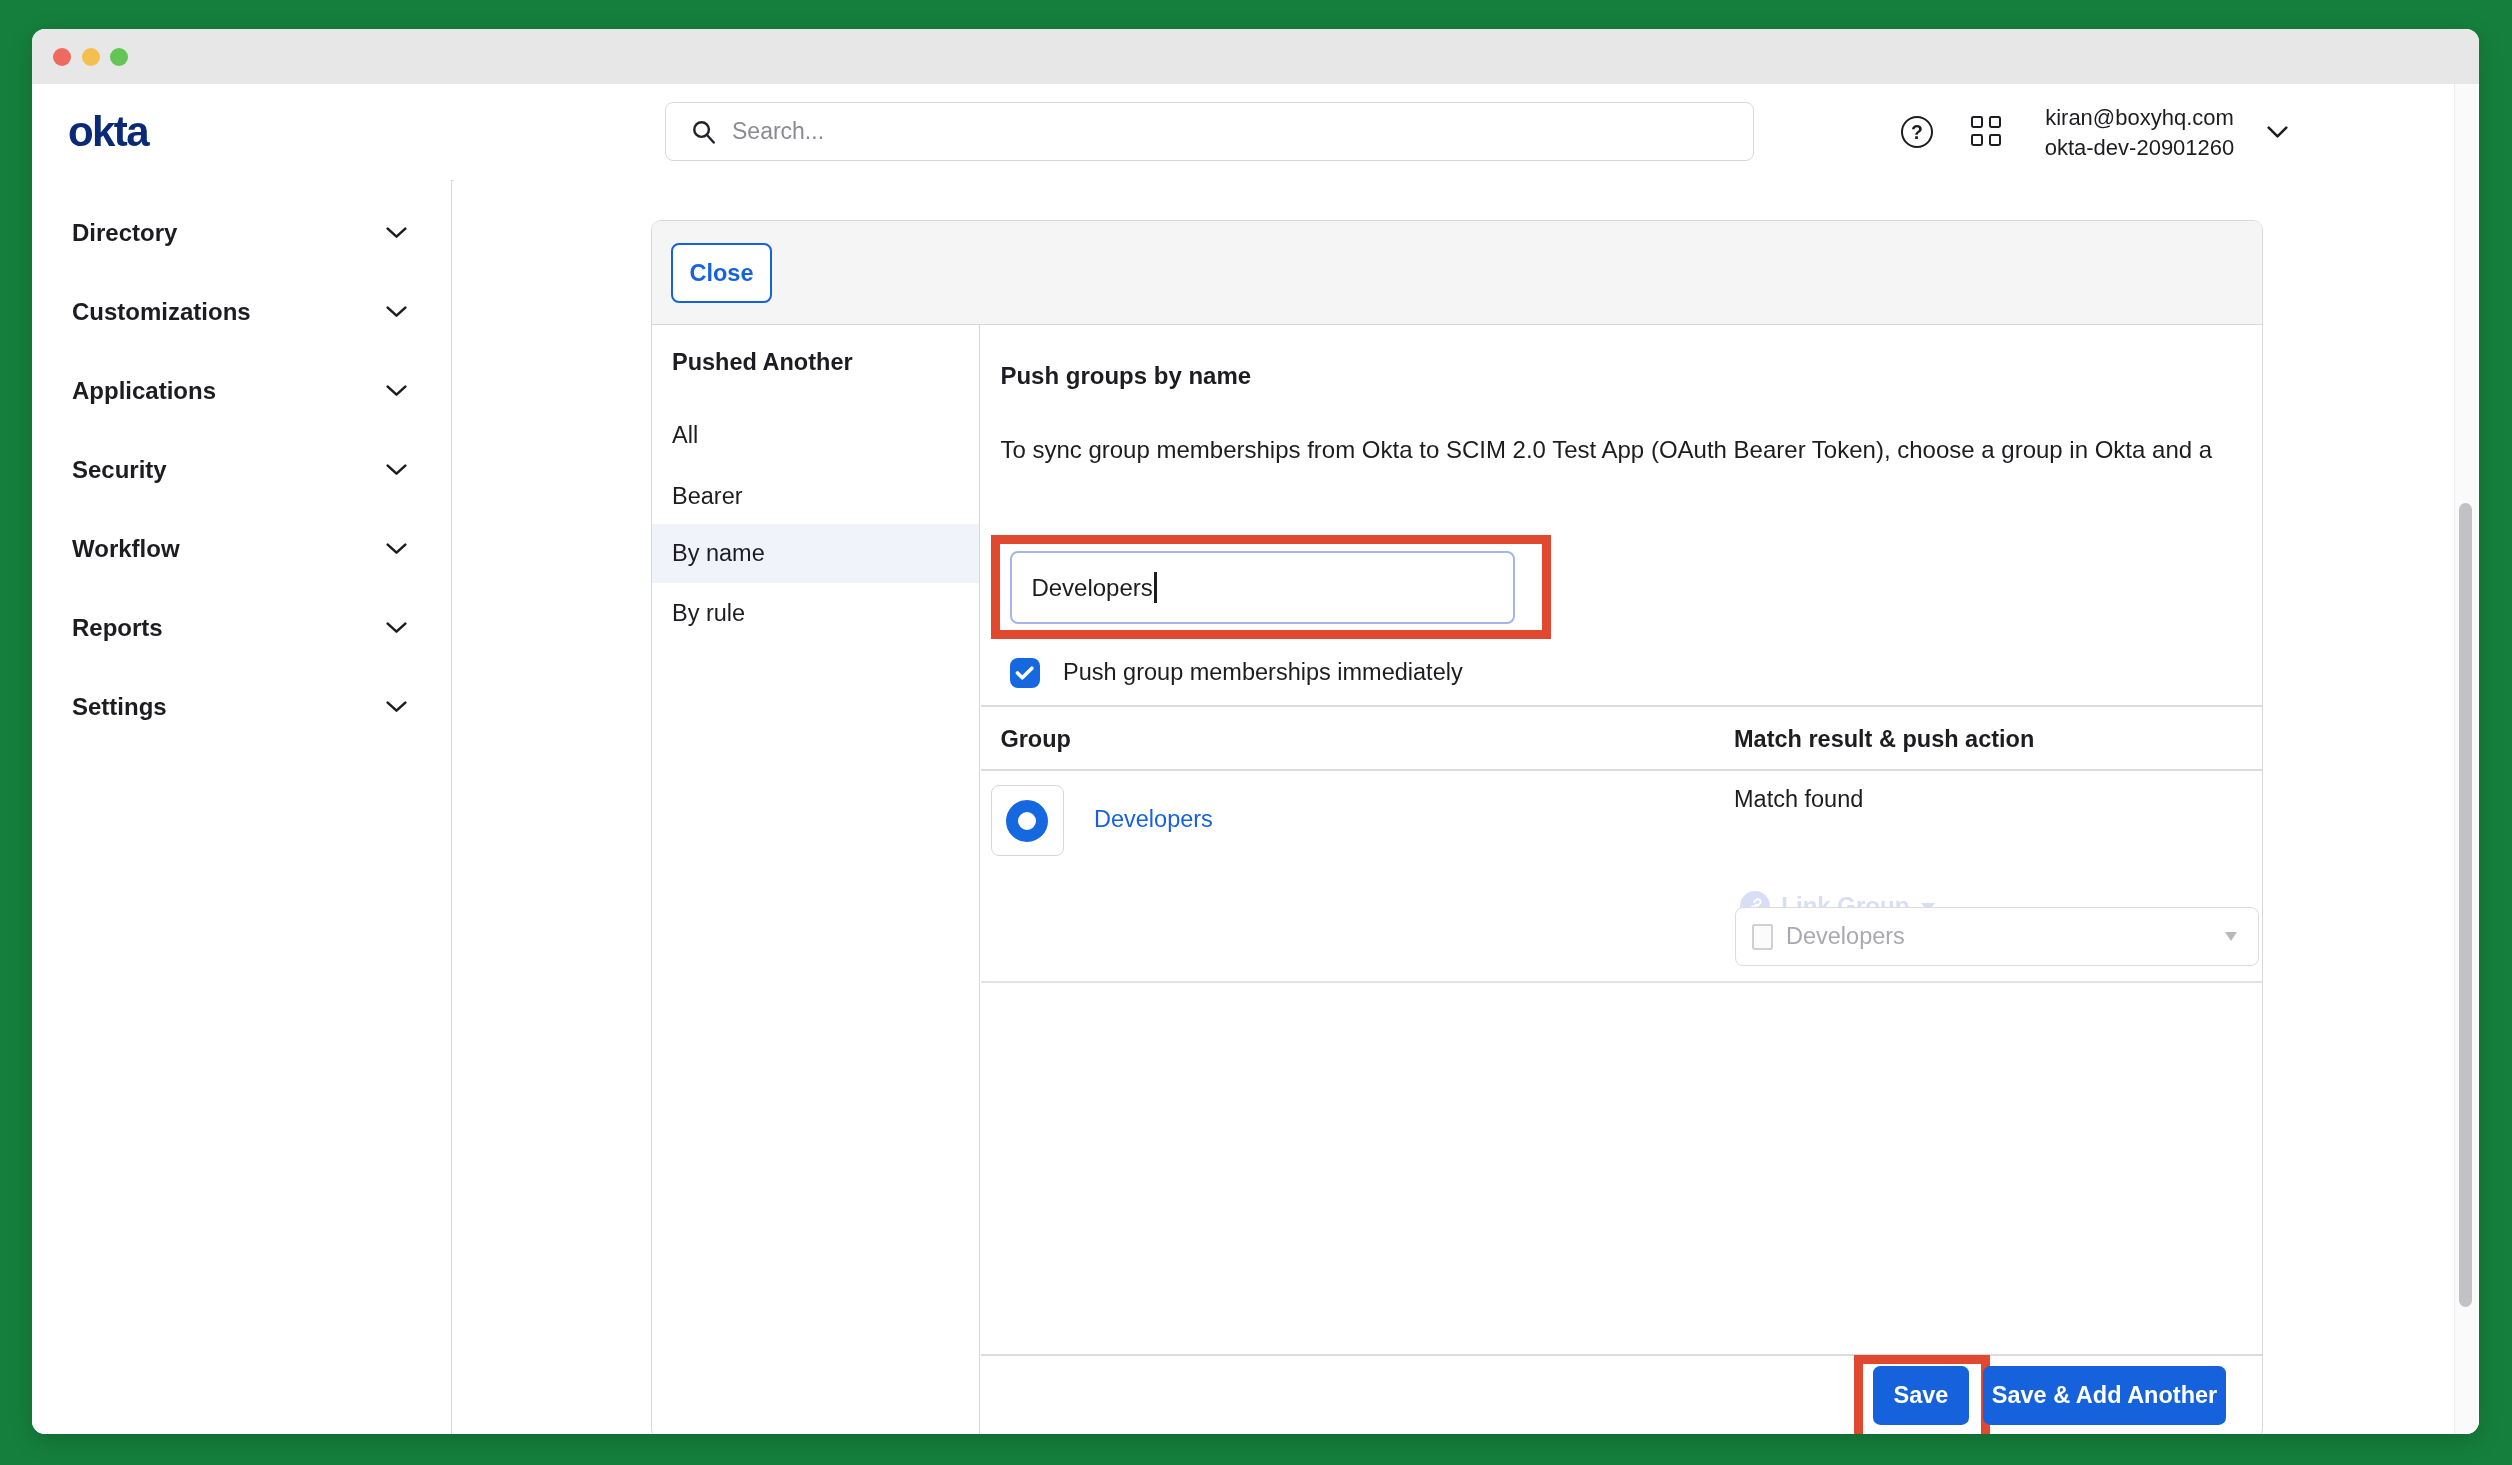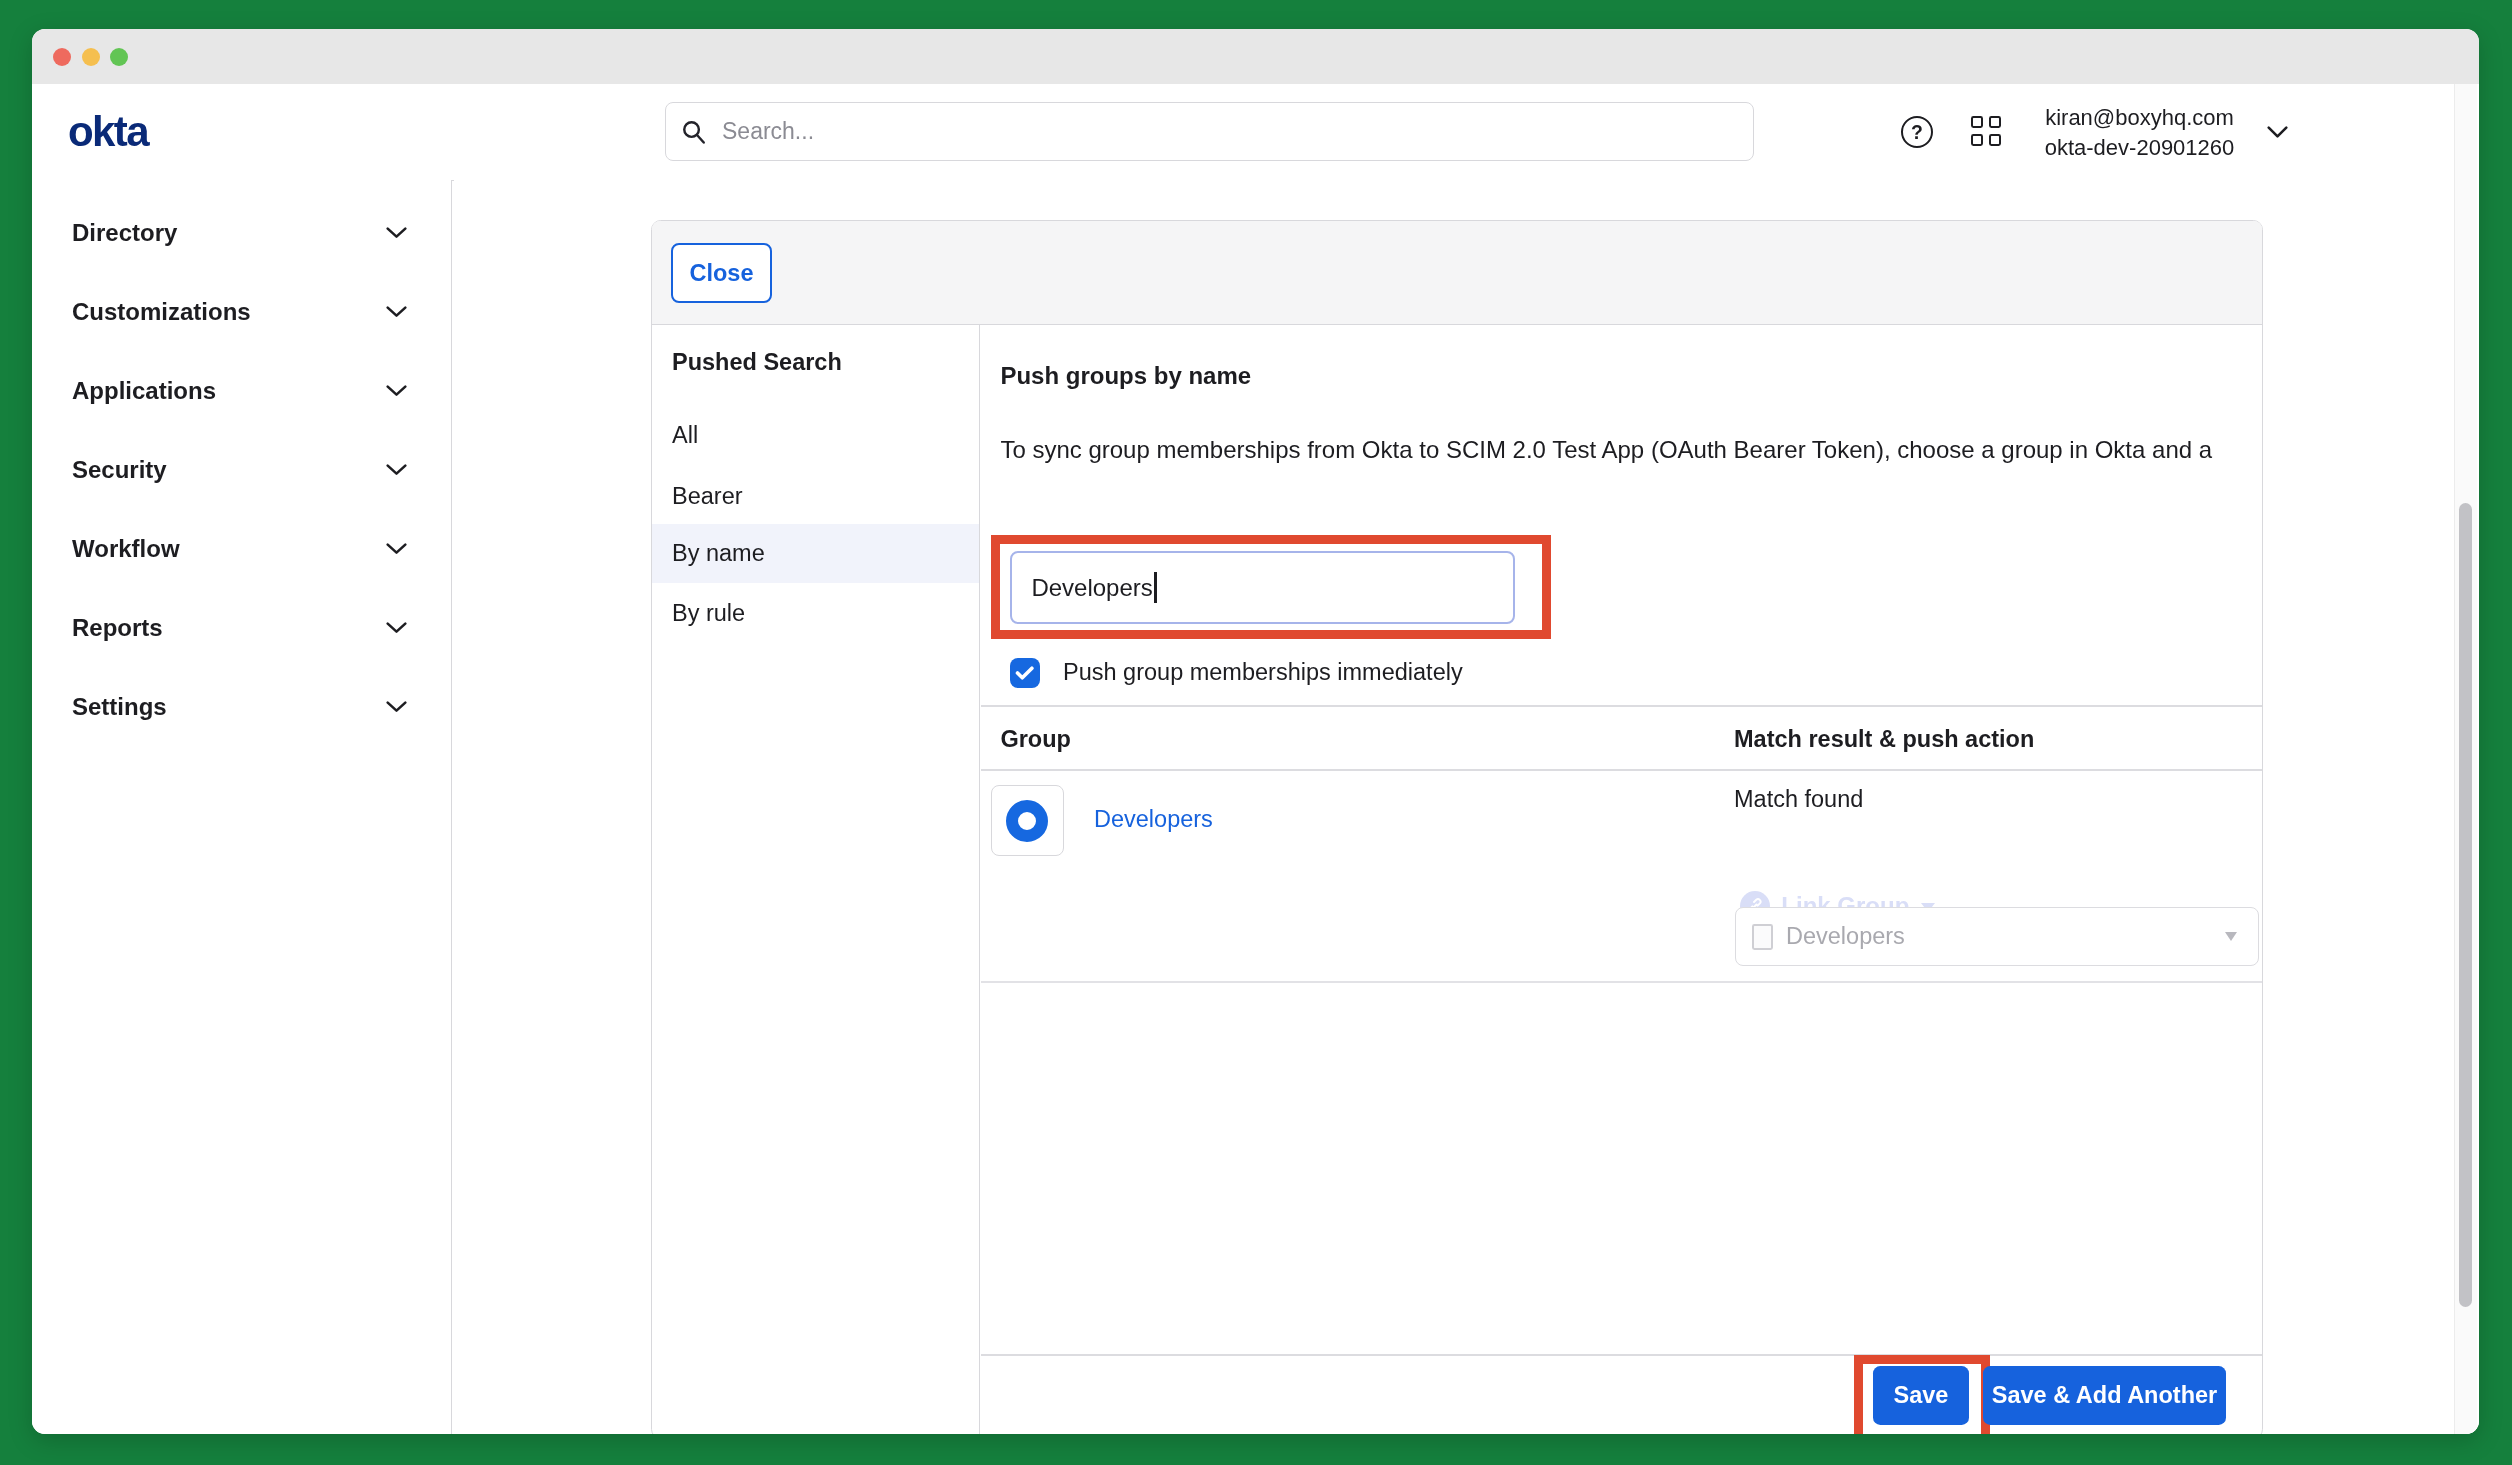--- a/index.html
+++ b/index.html
@@ -7,21 +7,21 @@
   .window{position:absolute;left:32px;top:29px;width:2447px;height:1405px;background:#ffffff;border-radius:13px;box-shadow:0 6.5px 24px rgba(0,0,0,.18);overflow:hidden;}
   
   .titlebar{position:absolute;left:0;top:0;width:100%;height:55px;background:#e7e7e7;}
   .lights{position:absolute;left:21px;top:18.6px;display:flex;gap:10.5px;}
   .light{width:18px;height:18px;border-radius:50%;}
   .light.red{background:#ee6a5e;}
   .light.green{background:#62c554;}
   
   .appheader{position:absolute;left:0;top:55px;width:100%;height:96px;background:#fff;border-bottom:1.6px solid #d8d8dc;}
   .logo{position:absolute;left:36px;top:50%;transform:translateY(-50%);font-size:42px;font-weight:800;letter-spacing:-1.6px;color:#0a2a78;}
-  .search{position:absolute;left:633px;top:18px;width:1089px;height:59px;border:1.6px solid #d8d8dc;border-radius:8px;box-sizing:border-box;display:flex;align-items:center;padding-left:15px;background:#fff;}
+  .search{position:absolute;left:633px;top:18px;width:1089px;height:59px;border:1.6px solid #d8d8dc;border-radius:8px;box-sizing:border-box;display:flex;align-items:center;padding-left:25px;background:#fff;}
   .search svg{flex:0 0 auto;}
   .search input{border:none;outline:none;font-size:23px;color:#1d1d21;margin-left:13px;width:971px;font-family:"Liberation Sans",sans-serif;background:transparent;}
   .search input::placeholder{color:#8b8b93;}
   .helpicon{position:absolute;left:1869px;top:32px;width:32px;height:32px;border:2.4px solid #1d1d21;border-radius:50%;box-sizing:border-box;display:flex;align-items:center;justify-content:center;font-size:19.4px;font-weight:700;color:#1d1d21;}
   .gridicon{position:absolute;left:1939px;top:32px;width:31px;height:31px;display:grid;grid-template-columns:12px 12px;grid-template-rows:12px 12px;gap:5.7px;}
   .gridicon span{border:2.4px solid #1d1d21;border-radius:2.4px;box-sizing:border-box;}
   .account{position:absolute;left:1986px;top:19.4px;width:243px;text-align:center;font-size:22px;line-height:30px;color:#1d1d21;}
   .acct-caret{position:absolute;left:2235px;top:42px;}
   
   .sidebar{position:absolute;left:0;top:151px;bottom:0;width:420px;border-right:1.6px solid #d8d8dc;box-sizing:border-box;background:#fff;padding-top:13px;}
@@ -160,21 +160,21 @@
     </div>
 
     <div class="content">
       <div class="panel" style="overflow:visible;">
 
         <div class="panel-head">
           <button class="close-btn">Close</button>
         </div>
 
         <div class="subnav">
-          <div class="subnav-title">Pushed Search</div>
+          <div class="subnav-title">Pushed Another</div>
           <div class="subnav-item" style="top:81px;">All</div>
           <div class="subnav-item" style="top:142px;">Bearer</div>
           <div class="subnav-item sel" style="top:199px;">By name</div>
           <div class="subnav-item" style="top:259px;">By rule</div>
         </div>
 
         <div class="main">
           <div class="pg-title">Push groups by name</div>
           <div class="pg-desc">
             <div>To sync group memberships from Okta to SCIM 2.0 Test App (OAuth Bearer Token), choose a group in Okta and a</div>

